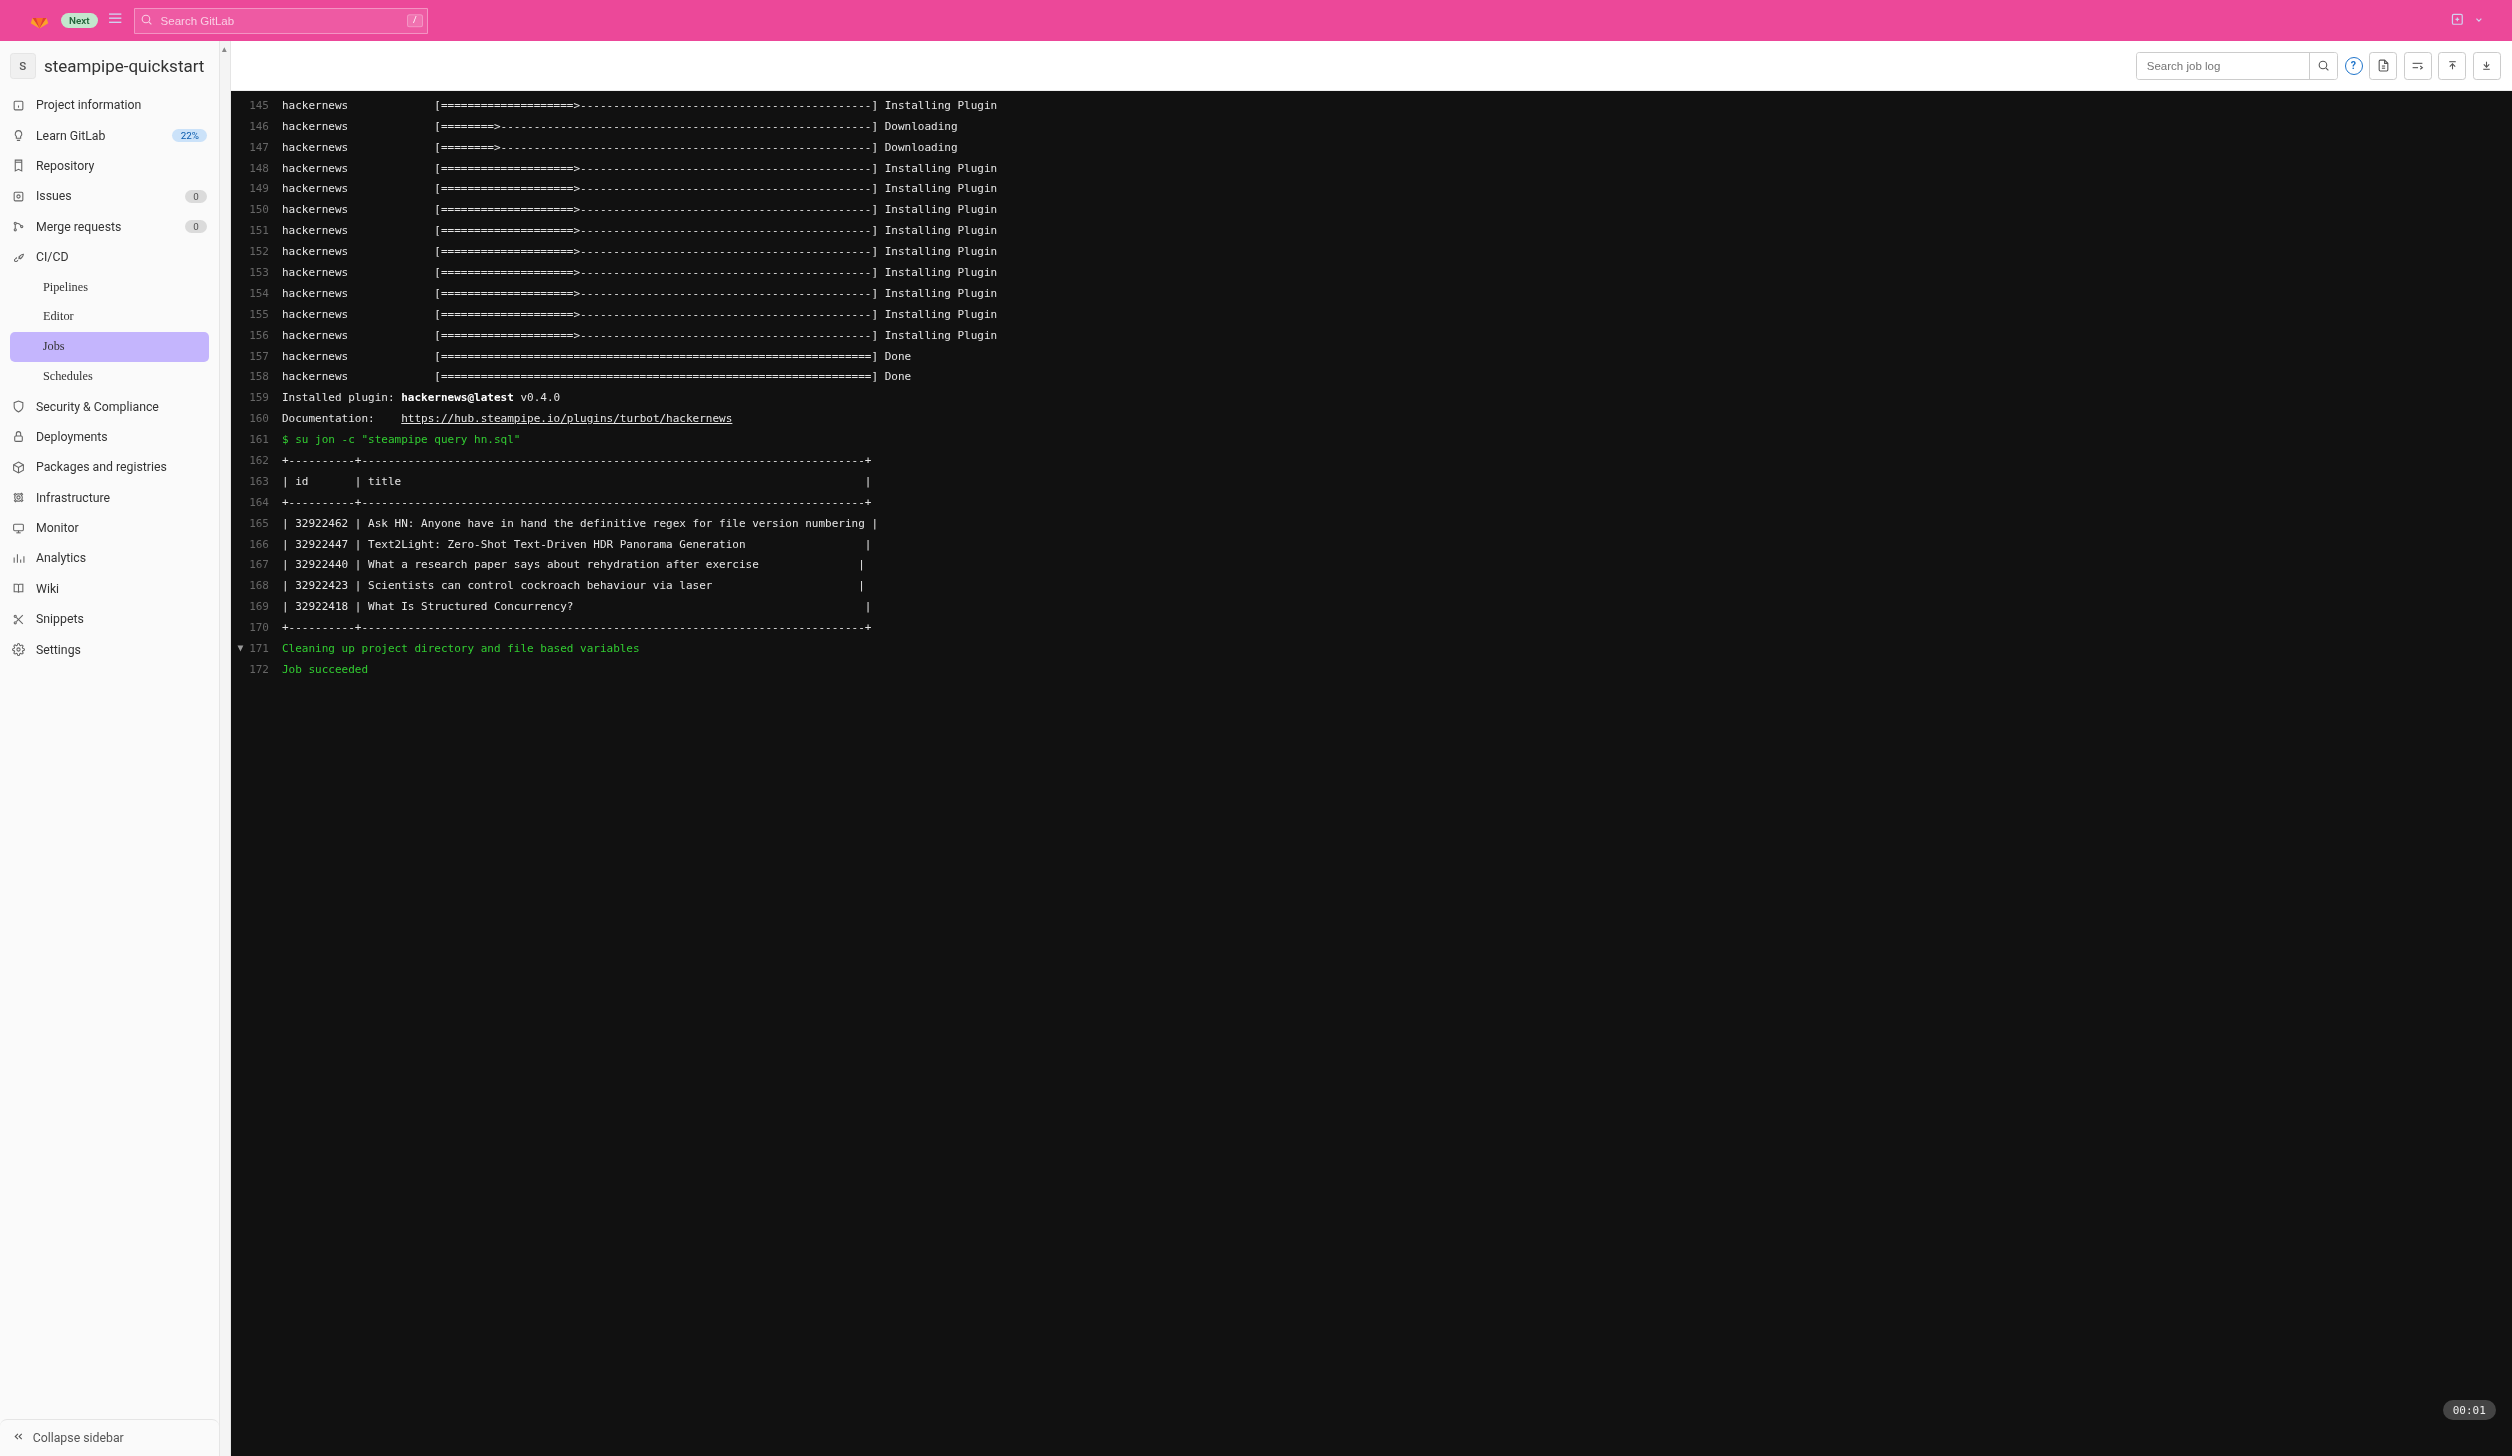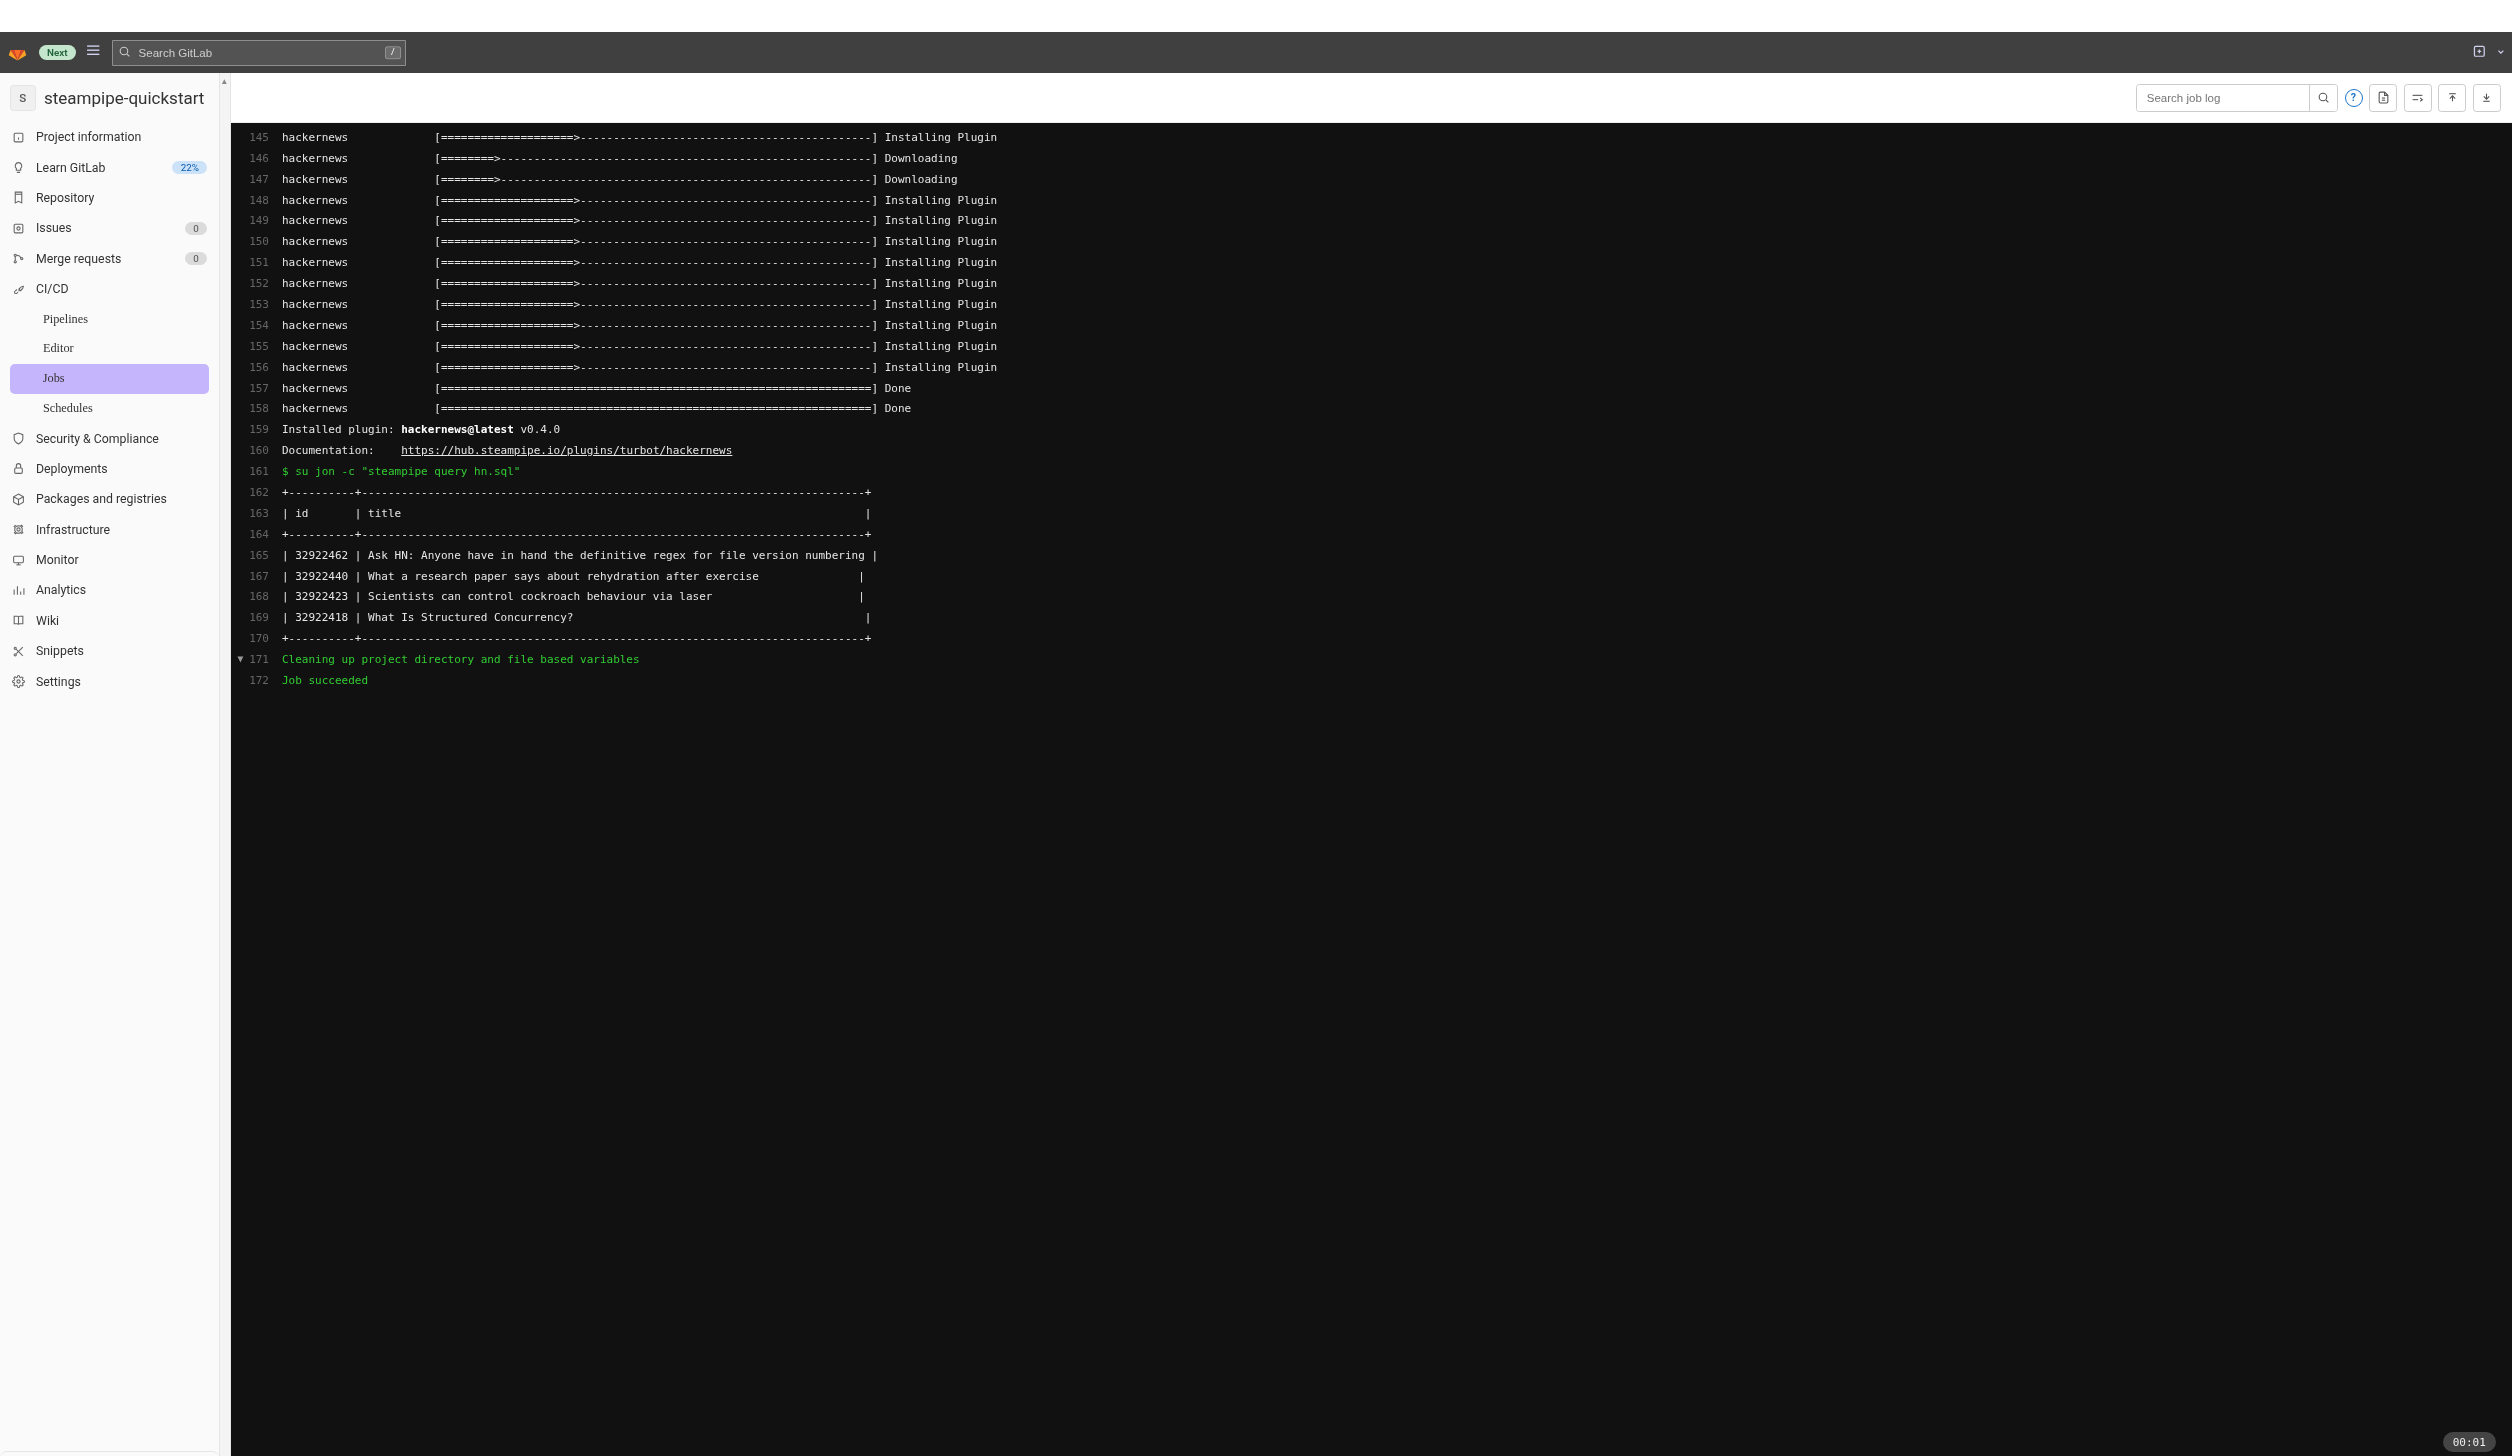--- a/index.html
+++ b/index.html
@@ -1,18 +1,18 @@
 <!DOCTYPE html>
 <html style="font-size:13px"><head>
 <meta charset="utf-8">
 <style>
   * { box-sizing: border-box; margin: 0; padding: 0; }
   body { font-family: -apple-system, BlinkMacSystemFont, "Segoe UI", Roboto, sans-serif; font-size: 11.5px; color: #333; background: #fff; overflow: hidden; }
   
-  .topbar { height: 41px; background: #404040; display: flex; align-items: center; padding: 0 6px; gap: 9.8px; margin-top: 32px; }
+  .topbar { height: 41px; background: #ec4899; display: flex; align-items: center; padding: 0 28px; gap: 9.8px; }
   .topbar-left { display: flex; align-items: center; gap: 9.8px; flex: 1; }
   .logo { width: 23px; height: 23px; display: flex; align-items: center; justify-content: center; }
   .badge-next { background: #c3e6cd; color: #24663b; font-size: 9.8px; font-weight: 600; padding: 1.6px 8.2px; border-radius: 8.2px; }
   .hamburger { color: #d1d1f0; font-size: 16.4px; cursor: pointer; }
   .search-wrap { position: relative; width: 294px; }
   .search-input { width: 100%; height: 26px; background: rgba(255,255,255,0.1); border: 0.8px solid rgba(255,255,255,0.35); border-radius: 1px; padding: 0 26px; color: #fff; font-size: 11.5px; }
   .search-input::placeholder { color: rgba(255,255,255,0.7); }
   .search-icon { position: absolute; left: 6.5px; top: 50%; transform: translateY(-50%); color: rgba(255,255,255,0.7); }
   .search-slash { position: absolute; right: 4.9px; top: 50%; transform: translateY(-50%); background: rgba(255,255,255,0.15); border: 0.8px solid rgba(255,255,255,0.25); color: #fff; font-size: 9px; padding: 0.8px 4.9px; border-radius: 2.5px; }
   .topbar-right { display: flex; align-items: center; gap: 9.8px; color: #d1d1f0; }
@@ -336,20 +336,21 @@
           <div class="log-line"><span class="lineno">156</span><span class="log-text">hackernews             [====================&gt;--------------------------------------------] Installing Plugin</span></div>
           <div class="log-line"><span class="lineno">157</span><span class="log-text">hackernews             [=================================================================] Done</span></div>
           <div class="log-line"><span class="lineno">158</span><span class="log-text">hackernews             [=================================================================] Done</span></div>
           <div class="log-line"><span class="lineno">159</span><span class="log-text">Installed plugin: <span class="bold">hackernews@latest</span> v0.4.0</span></div>
           <div class="log-line"><span class="lineno">160</span><span class="log-text">Documentation:    <a>https://hub.steampipe.io/plugins/turbot/hackernews</a></span></div>
           <div class="log-line"><span class="lineno">161</span><span class="log-text green">$ su jon -c "steampipe query hn.sql"</span></div>
           <div class="log-line"><span class="lineno">162</span><span class="log-text">+----------+----------------------------------------------------------------------------+</span></div>
           <div class="log-line"><span class="lineno">163</span><span class="log-text">| id       | title                                                                      |</span></div>
           <div class="log-line"><span class="lineno">164</span><span class="log-text">+----------+----------------------------------------------------------------------------+</span></div>
           <div class="log-line"><span class="lineno">165</span><span class="log-text">| 32922462 | Ask HN: Anyone have in hand the definitive regex for file version numbering |</span></div>
+          <div class="log-line"><span class="lineno">166</span><span class="log-text">| 32922447 | Text2Light: Zero-Shot Text-Driven HDR Panorama Generation                  |</span></div>
           <div class="log-line"><span class="lineno">167</span><span class="log-text">| 32922440 | What a research paper says about rehydration after exercise               |</span></div>
           <div class="log-line"><span class="lineno">168</span><span class="log-text">| 32922423 | Scientists can control cockroach behaviour via laser                      |</span></div>
           <div class="log-line"><span class="lineno">169</span><span class="log-text">| 32922418 | What Is Structured Concurrency?                                            |</span></div>
           <div class="log-line"><span class="lineno">170</span><span class="log-text">+----------+----------------------------------------------------------------------------+</span></div>
           <div class="log-line with-chevron"><span class="chevron">▼</span><span class="lineno">171</span><span class="log-text green">Cleaning up project directory and file based variables</span></div>
           <div class="log-line"><span class="lineno">172</span><span class="log-text green">Job succeeded</span></div>
         </div>
       <div class="timer-pill">00:01</div>
     </div>
   </div>

